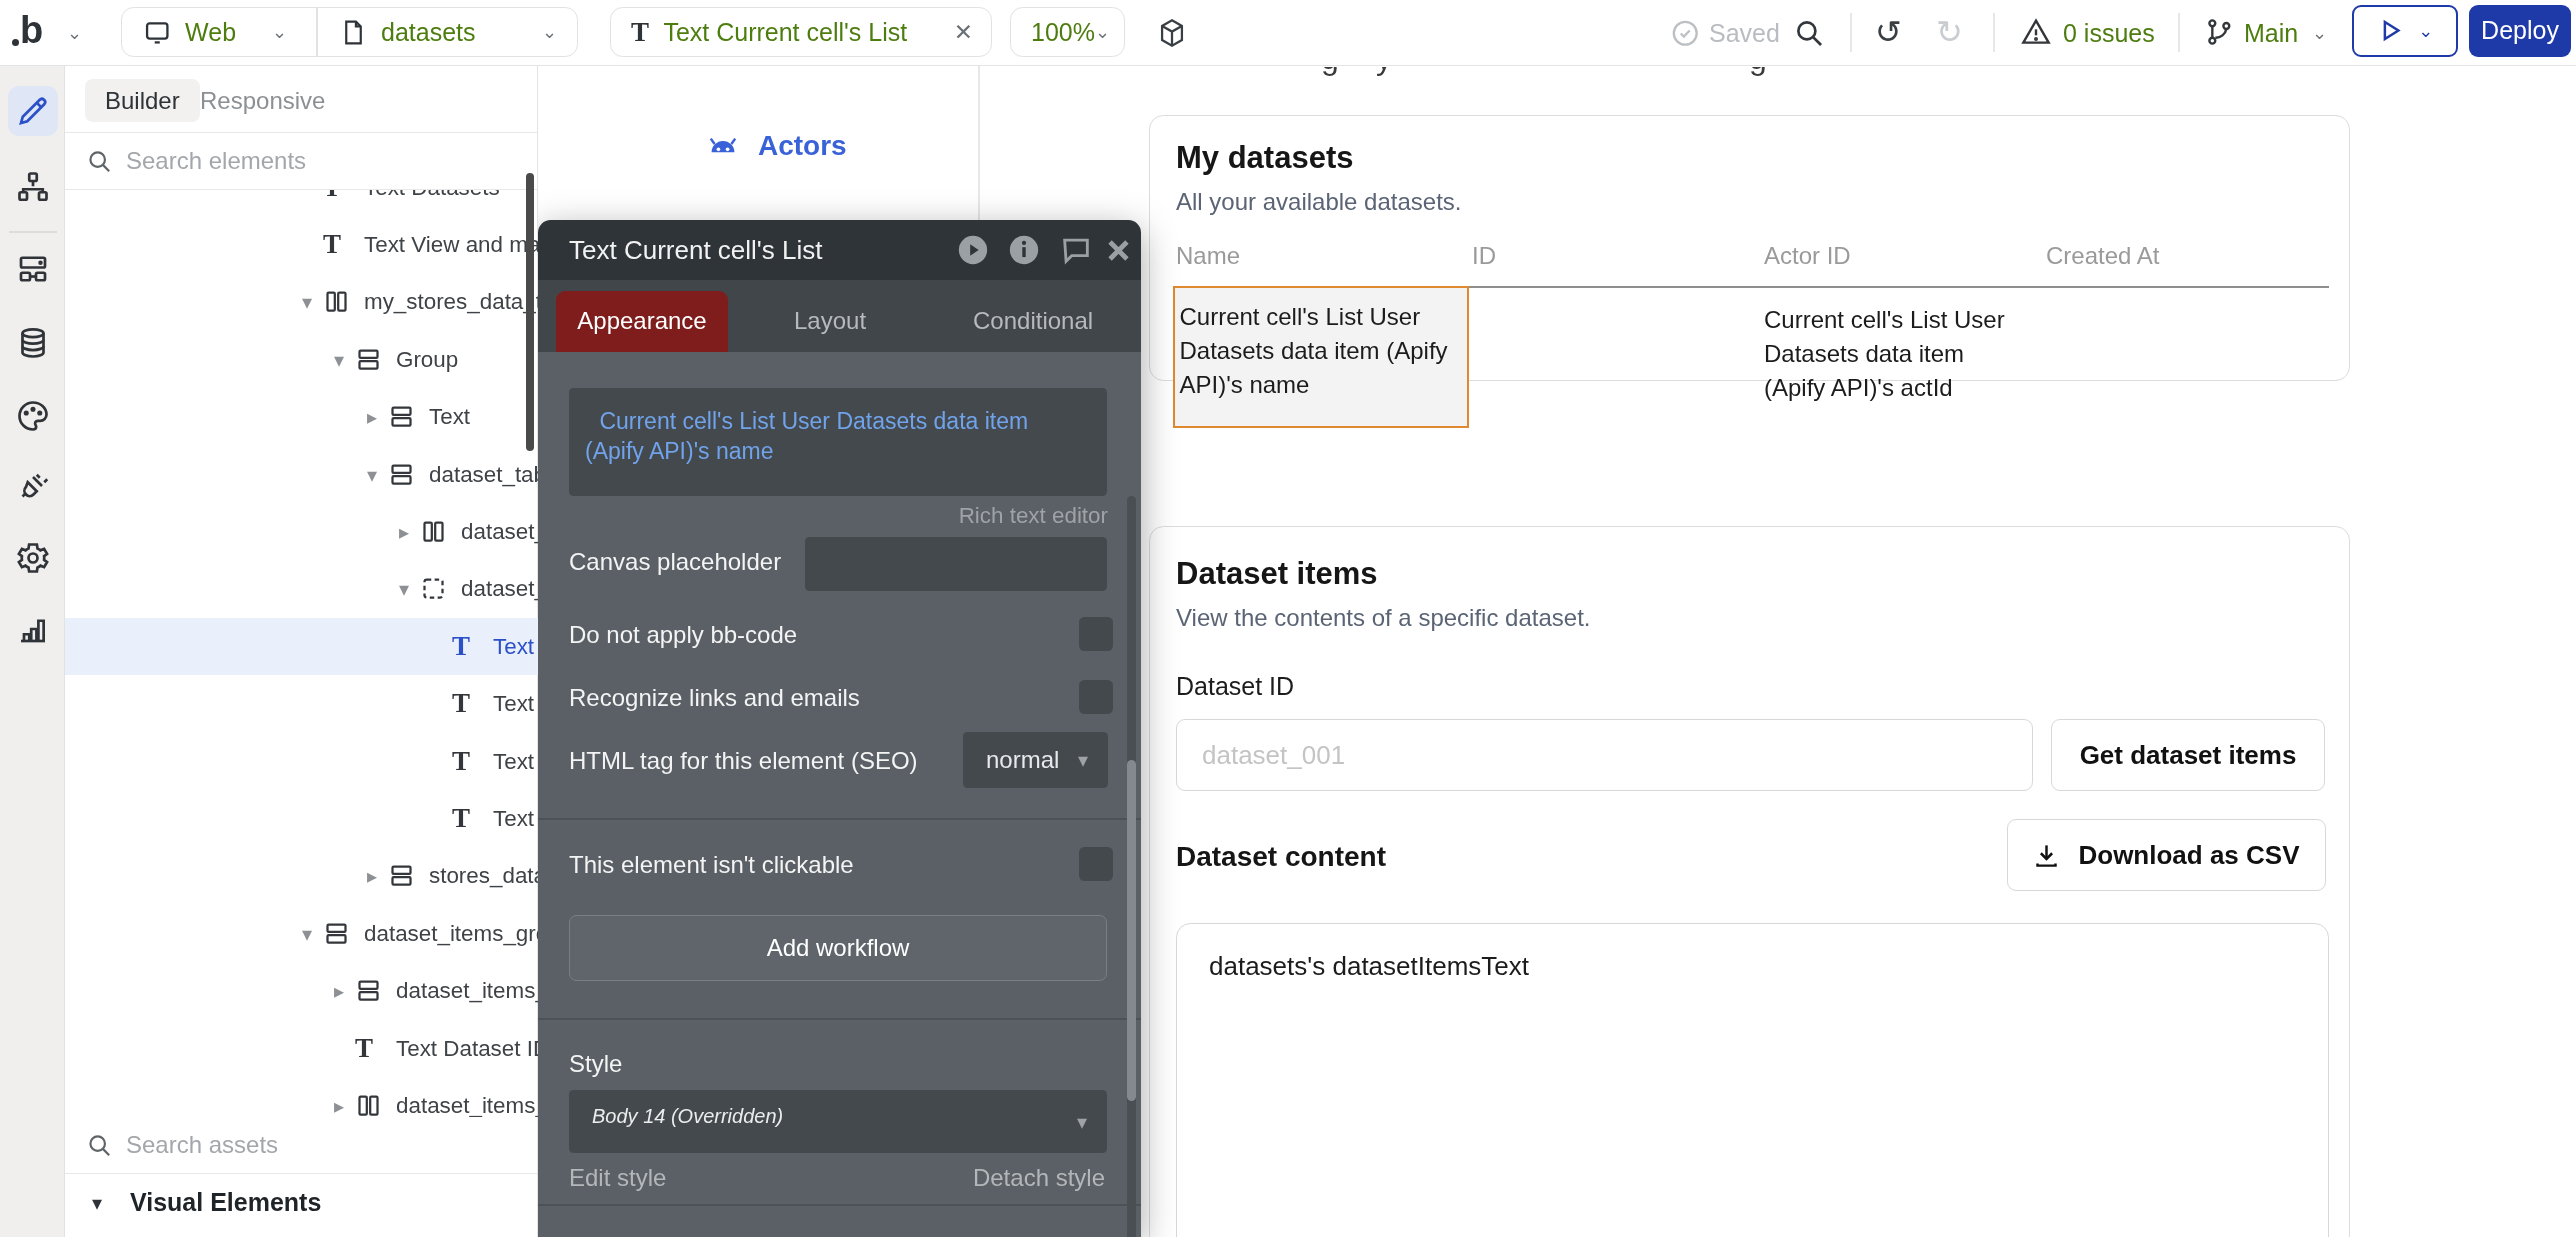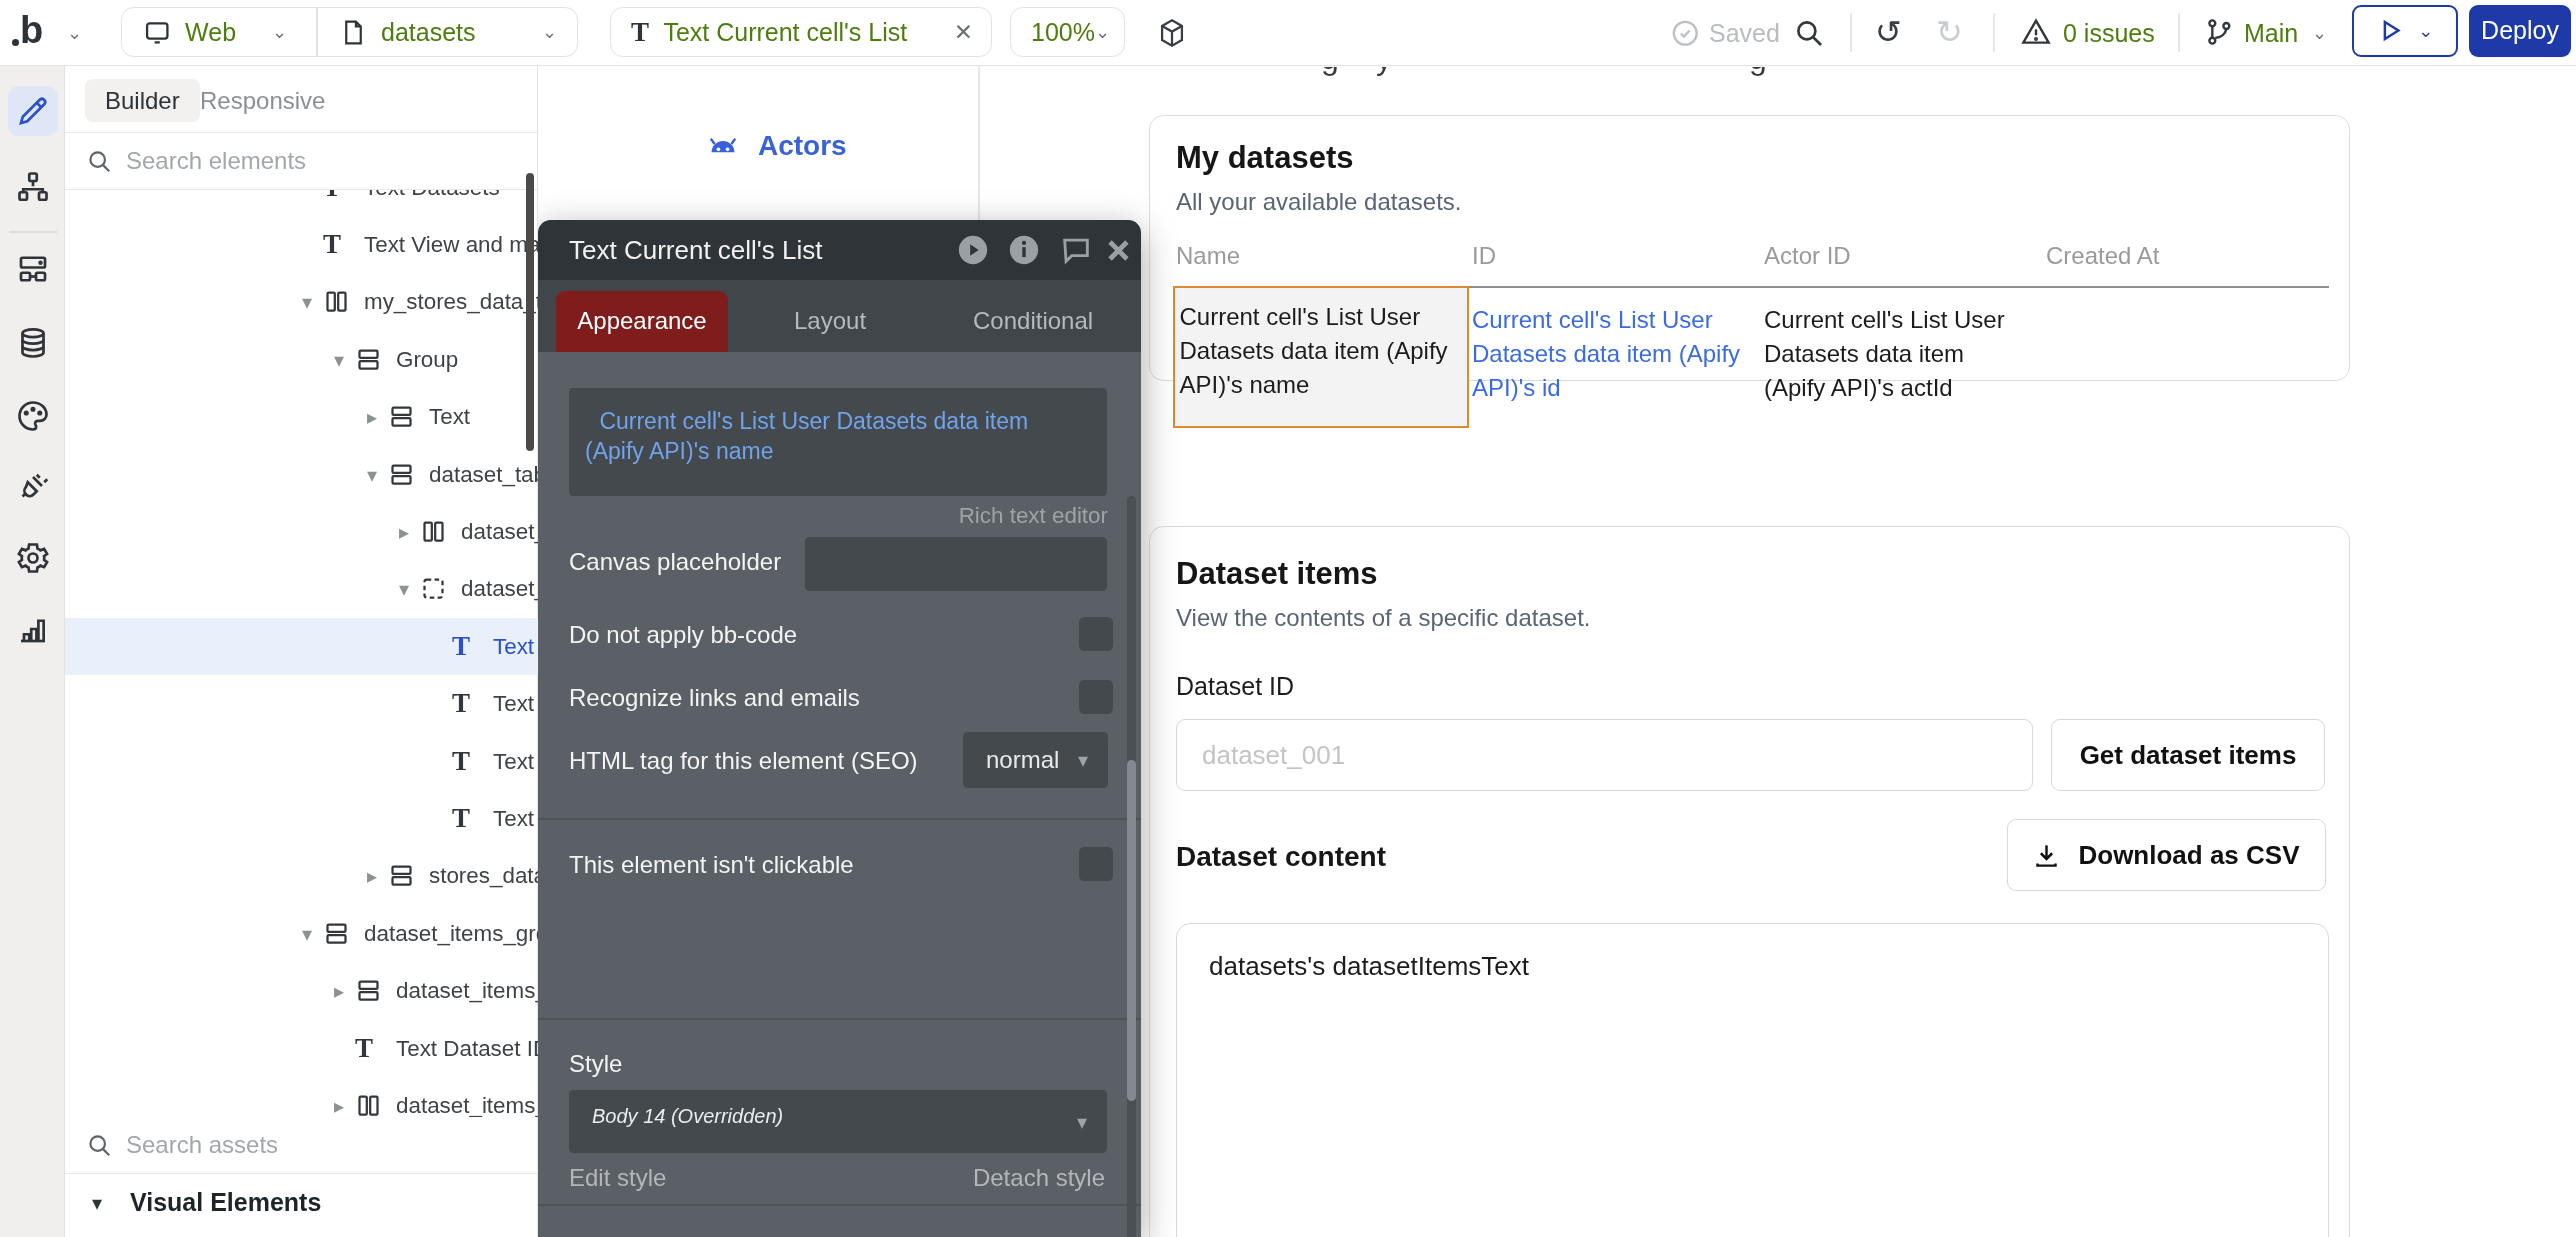--- a/index.html
+++ b/index.html
@@ -154,21 +154,20 @@
 
       <div class="col-head" style="left:26px;top:126px">Name</div>
       <div class="col-head" style="left:322px;top:126px">ID</div>
       <div class="col-head" style="left:614px;top:126px">Actor ID</div>
       <div class="col-head" style="left:896px;top:126px">Created At</div>
       <div id="tbl-rule"></div>
 
       <div id="sel-cell">
         <div class="cell" style="left:4.5px;top:11.7px;width:285px">Current cell's List User Datasets data item (Apify API)'s name</div>
       </div>
-      <div class="cell link" style="left:322px;top:187px;width:269px">Current cell's List User Datasets data item (Apify API)'s id</div>
       <div class="cell" style="left:614px;top:187px;width:260px">Current cell's List User Datasets data item (Apify API)'s actId</div>
     </div>
 
     <div class="card" style="top:461px;height:753px;">
       <div class="card-title" style="top:29px">Dataset items</div>
       <div class="card-sub" style="top:77px">View the contents of a specific dataset.</div>
 
       <div class="insp-label" style="position:absolute;left:26px;top:145px;color:#1c1c1c;font-size:25px;font-weight:500">Dataset ID</div>
       <input class="input-box" style="left: 26px; top: 192px; width: 857px; height: 72px; padding: 0px 25px;" placeholder="dataset_001">
       <div class="btn-light" style="left:901px;top:192px;width:274px;height:72px">
@@ -246,20 +245,23 @@
       <div class="dark-box" style="left:425px;top:380px;width:145px;height:56px">
         <span style="position:absolute;left:23px;top:13.5px;font-size:24px;color:#e8e9ea">normal</span>
         <span class="dd-caret">▾</span>
       </div>
 
       <div class="insp-divider" style="top:466px"></div>
 
       <div class="insp-label" style="top:499px">This element isn't clickable</div>
       <div class="insp-check" style="top:495px"></div>
 
+      <div id="add-wf" style="top:563px">
+        <span>Add workflow</span>
+      </div>
 
       <div class="insp-divider" style="top:666px"></div>
 
       <div class="insp-label" style="top:698px">Style</div>
       <div class="dark-box" style="left:31px;top:738px;width:538px;height:63px">
         <span style="position:absolute;left:23px;top:15.2px;font-size:20px;font-style:italic;color:#eceded">Body 14 (Overridden)</span>
         <span class="dd-caret">▾</span>
       </div>
       <div style="position:absolute;left:31px;top:812px;font-size:24px;color:#b3b7ba">Edit style</div>
       <div style="position:absolute;right:36px;top:812px;font-size:24px;color:#b3b7ba">Detach style</div>

